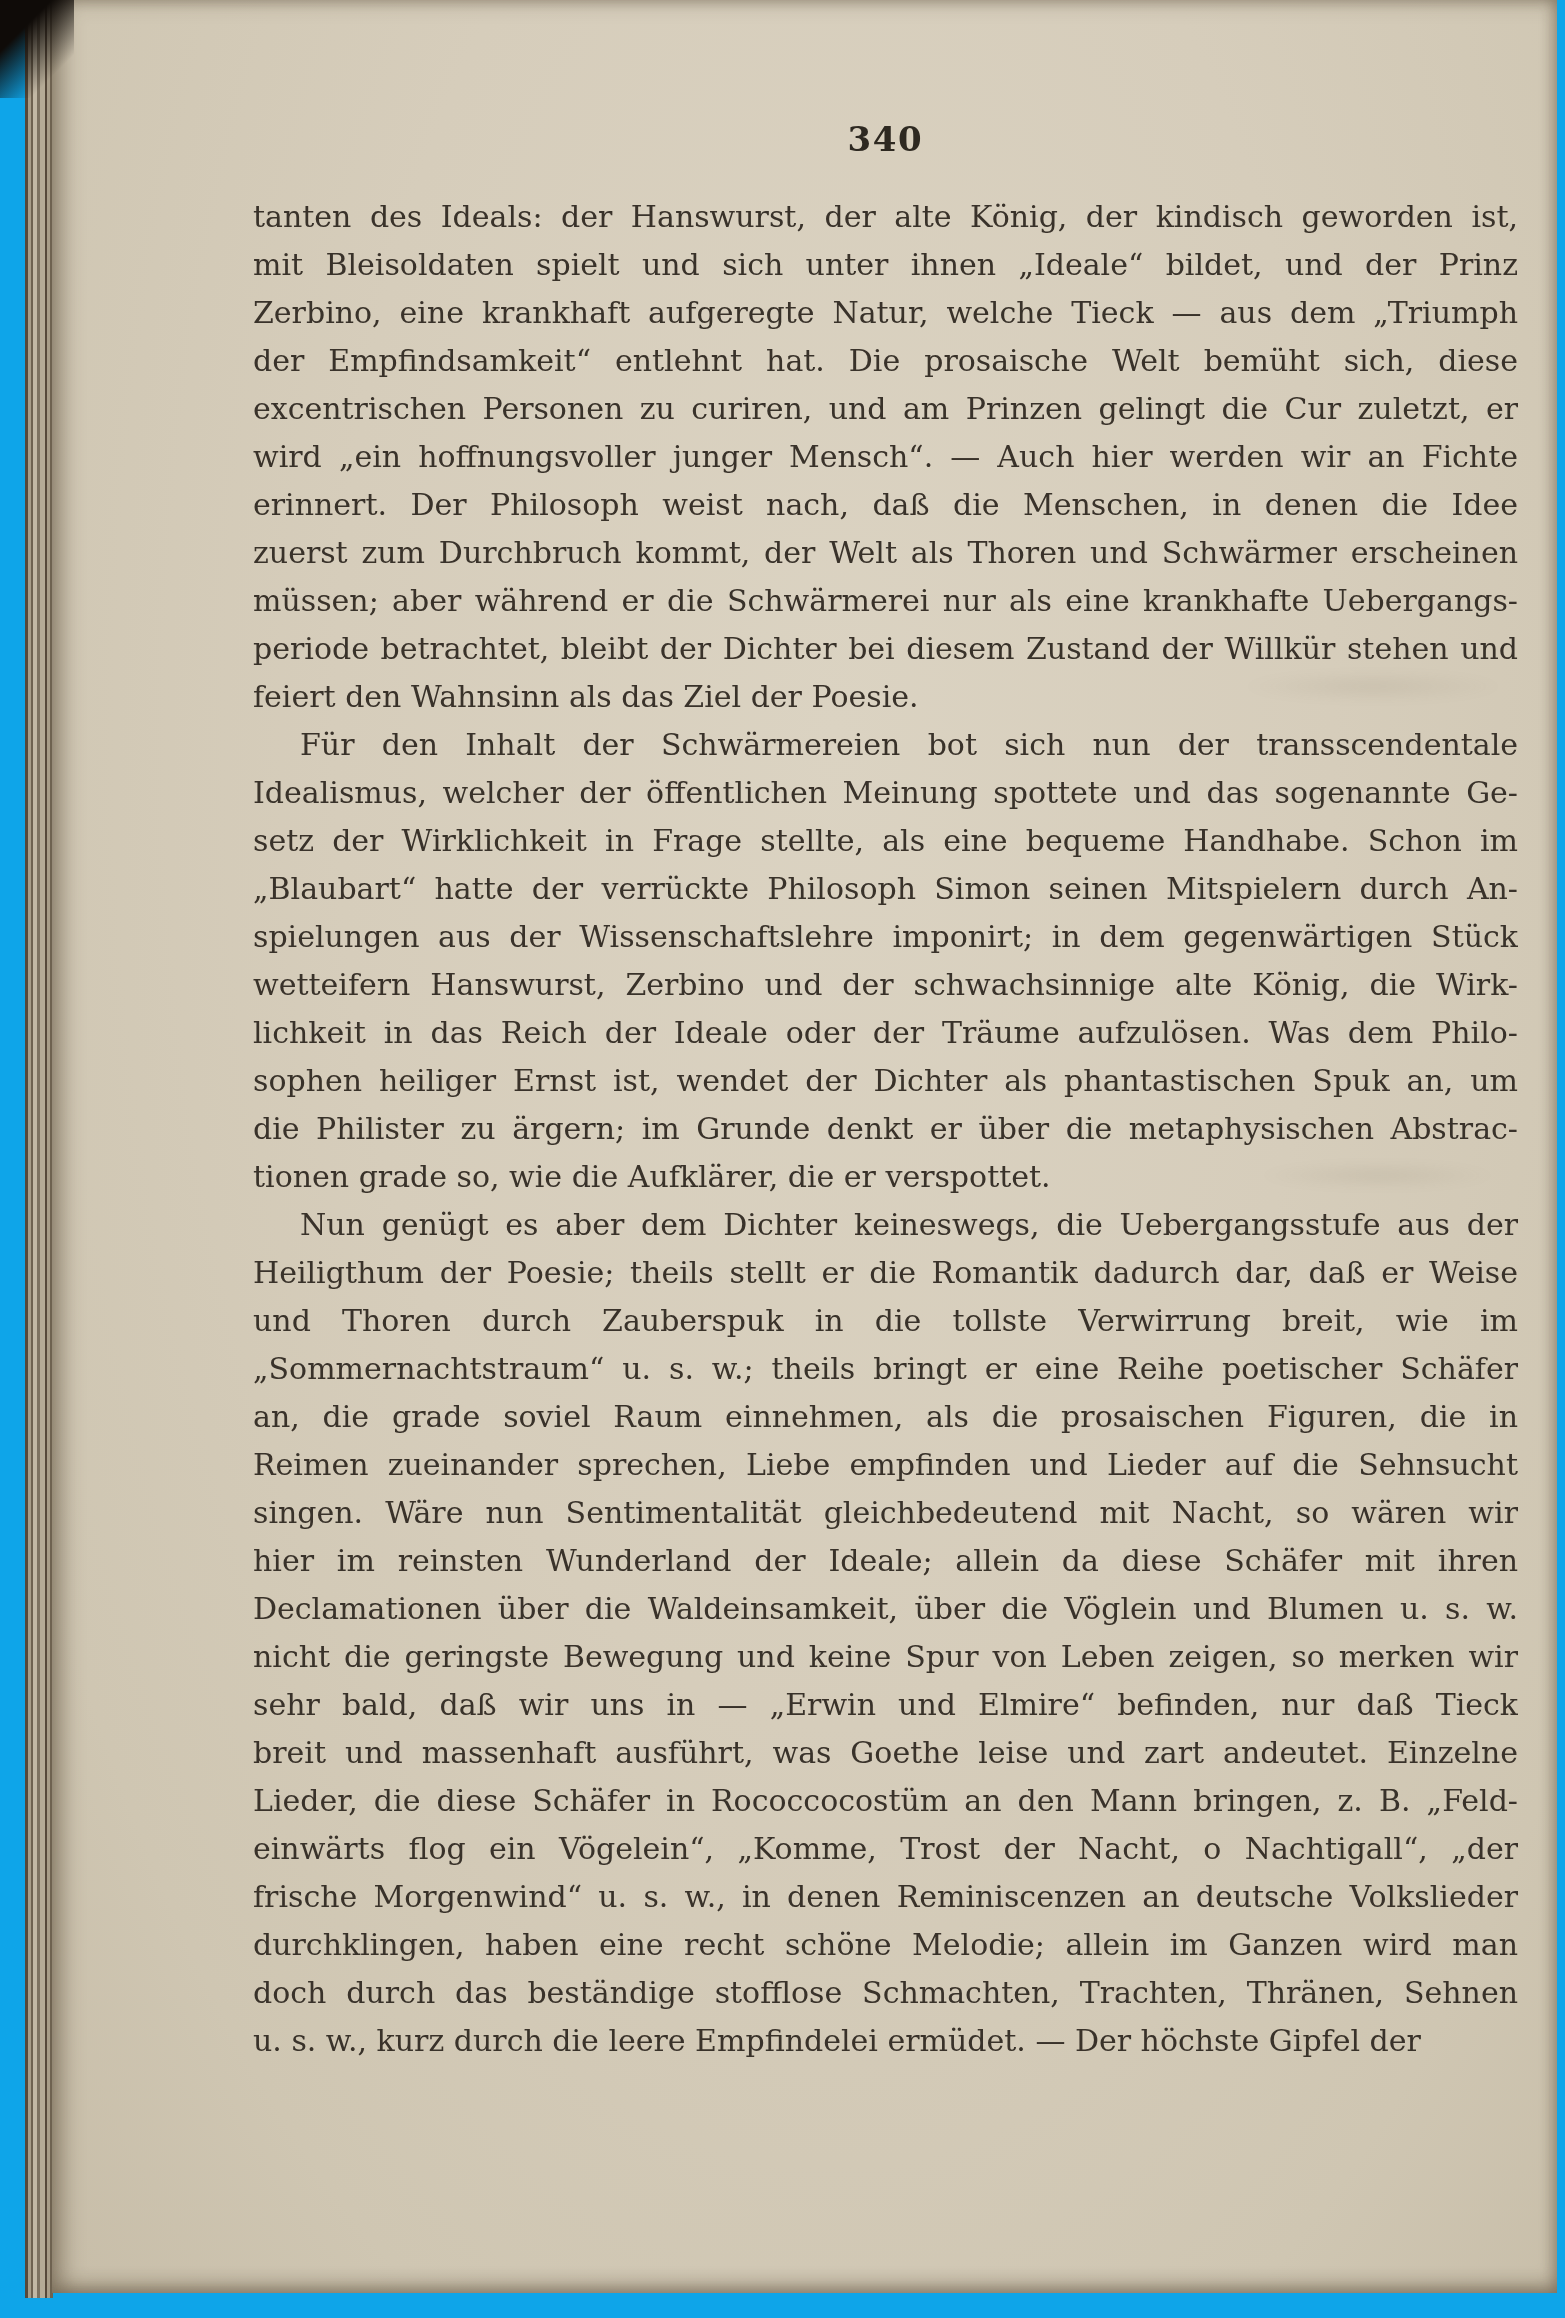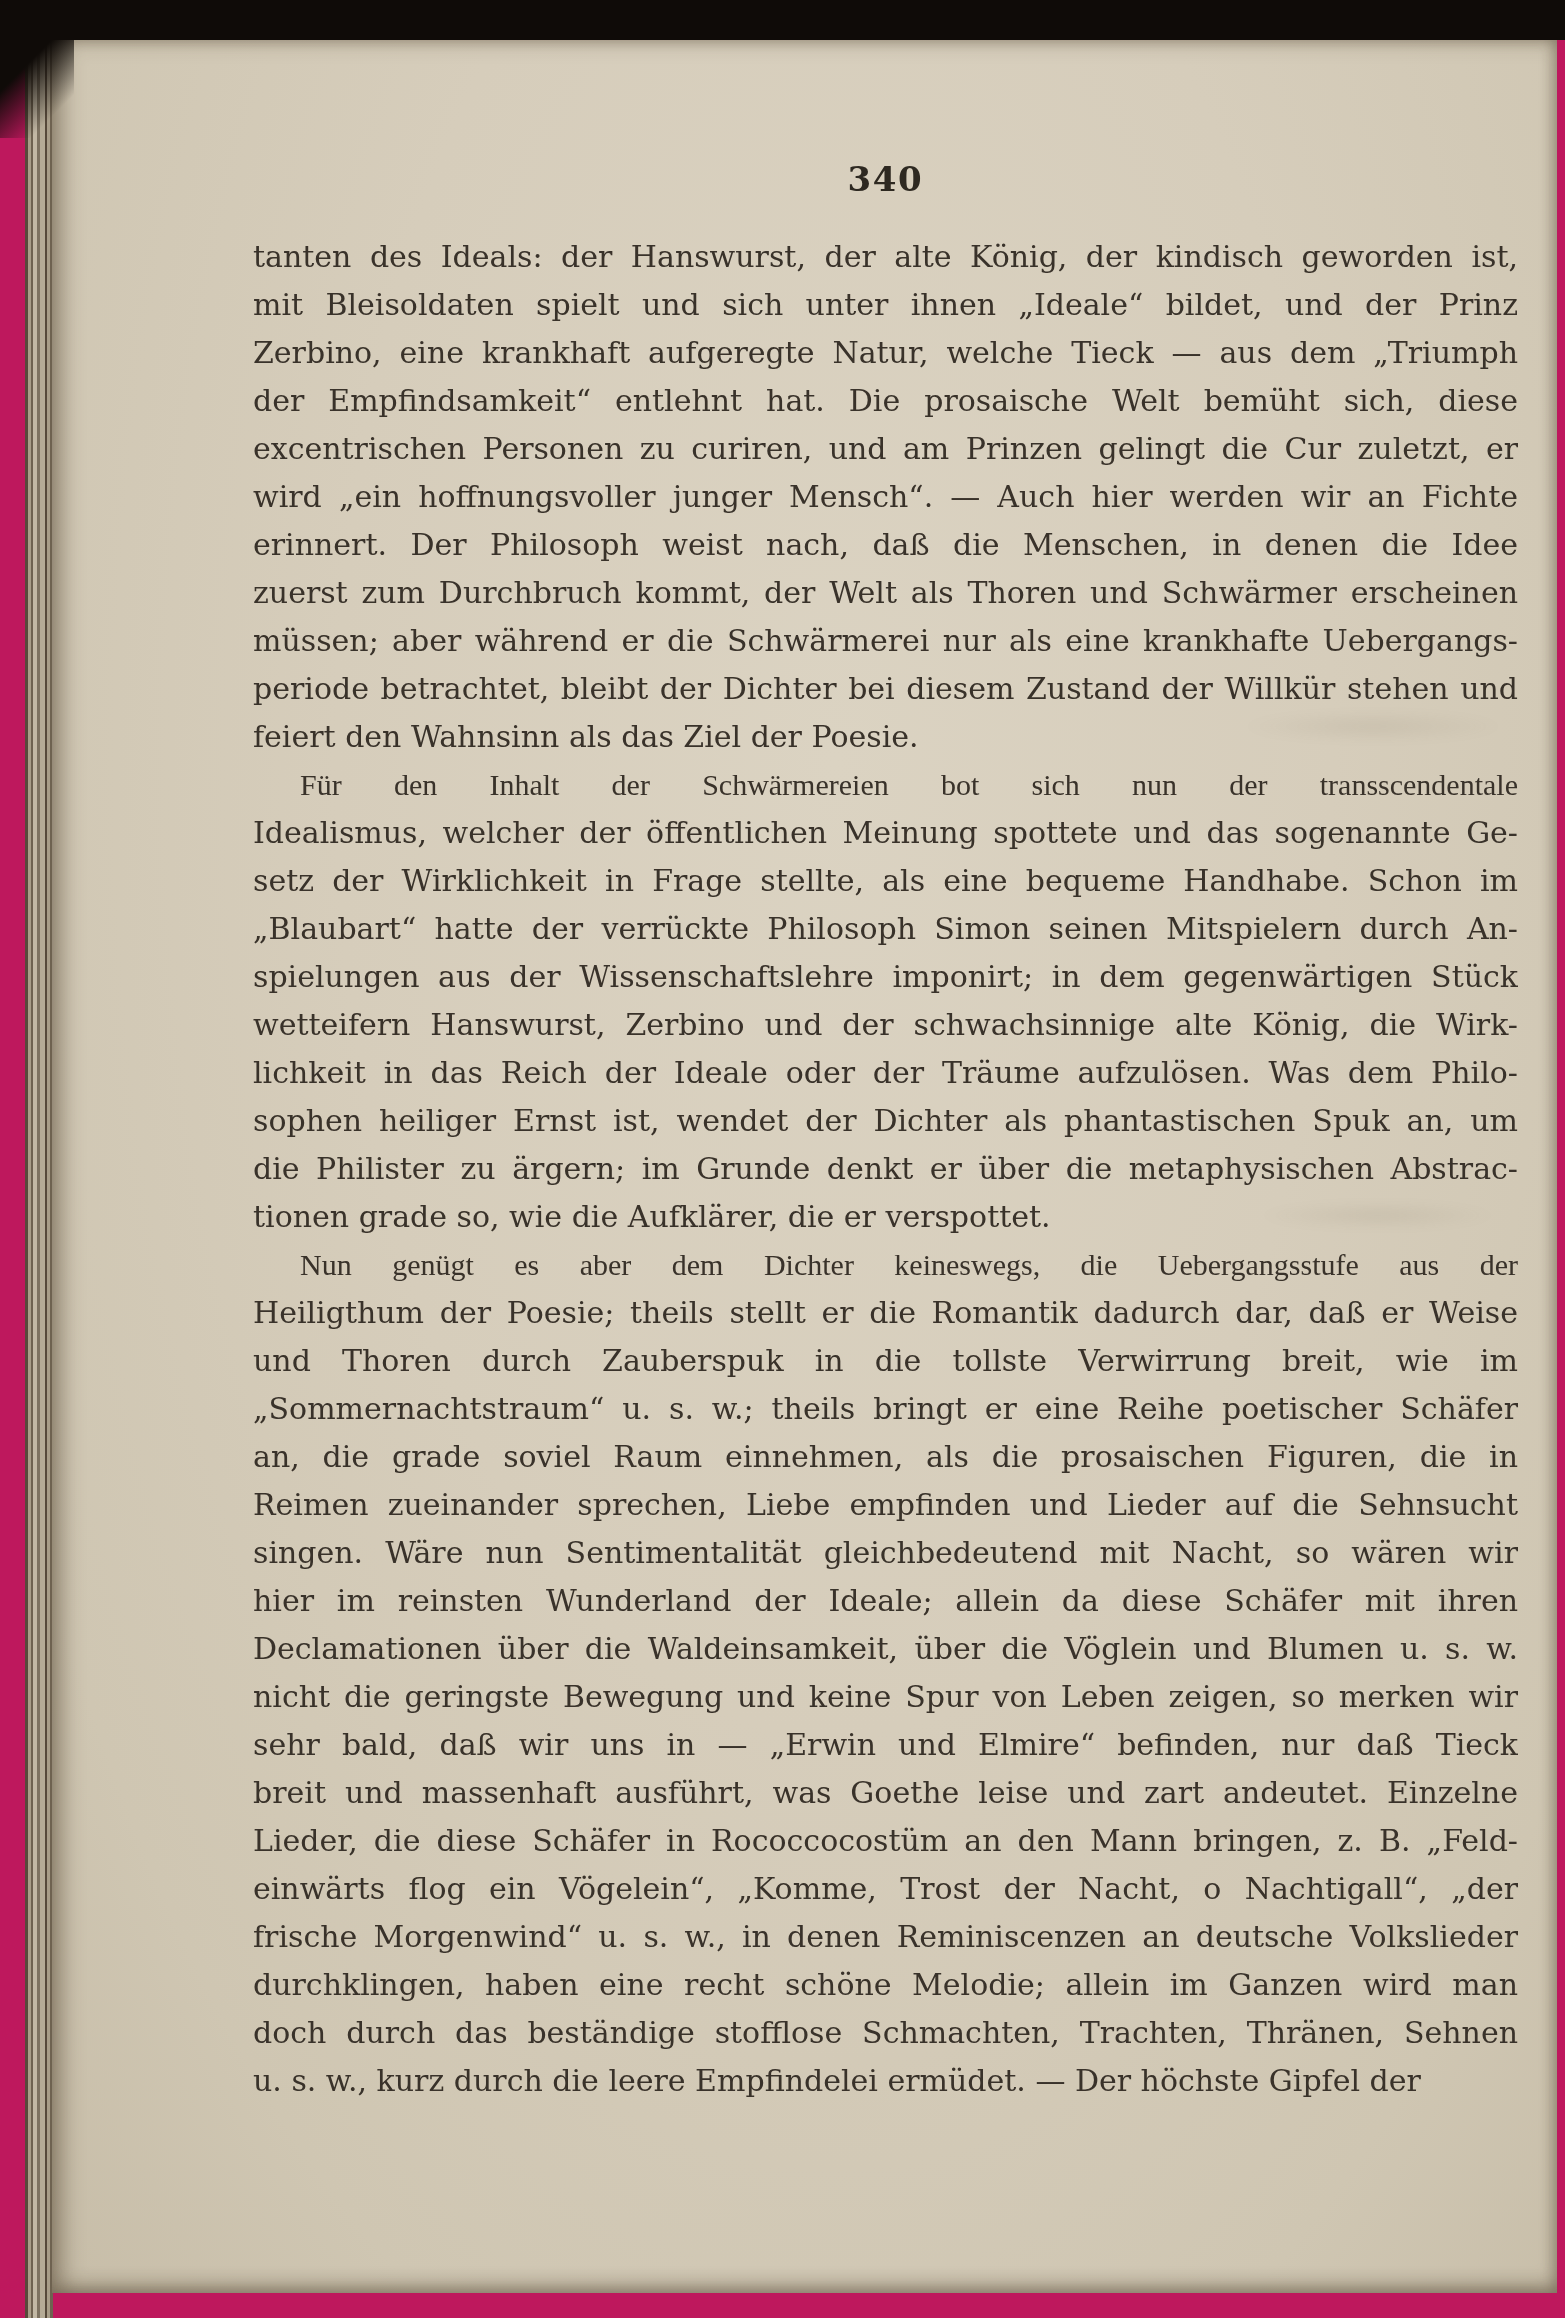--- a/index.html
+++ b/index.html
@@ -10,22 +10,21 @@
     width: 1565px;
     height: 2319px;
     position: relative;
     overflow: hidden;
     background: #0f0b08;
     font-family: "DejaVu Serif", "Liberation Serif", serif;
   }
   .scan-frame {
     position: absolute;
     inset: 0;
-    background: #be185d;
-    margin-top: 40px;
+    background: #0ea5e9;
   }
   
   .page-stack {
     position: absolute;
     left: 24.5px;
     top: 0;
     width: 28px;
     height: 2298px;
     background: repeating-linear-gradient(
       90deg,
@@ -94,21 +93,20 @@
     text-align-last: justify;
     white-space: normal;
     height: 48px;
     overflow: hidden;
   }
   .line.para-end {
     text-align-last: left;
   }
   .line.indent {
     text-indent: 47px;
-    font-family: Liberation Serif, serif;
   }
 </style>
 </head>
 <body>
 
 <div class="scan-frame">
   <div class="page-stack"></div>
   <div class="page">
     <div class="page-number">340</div>
     <div class="text-column">

